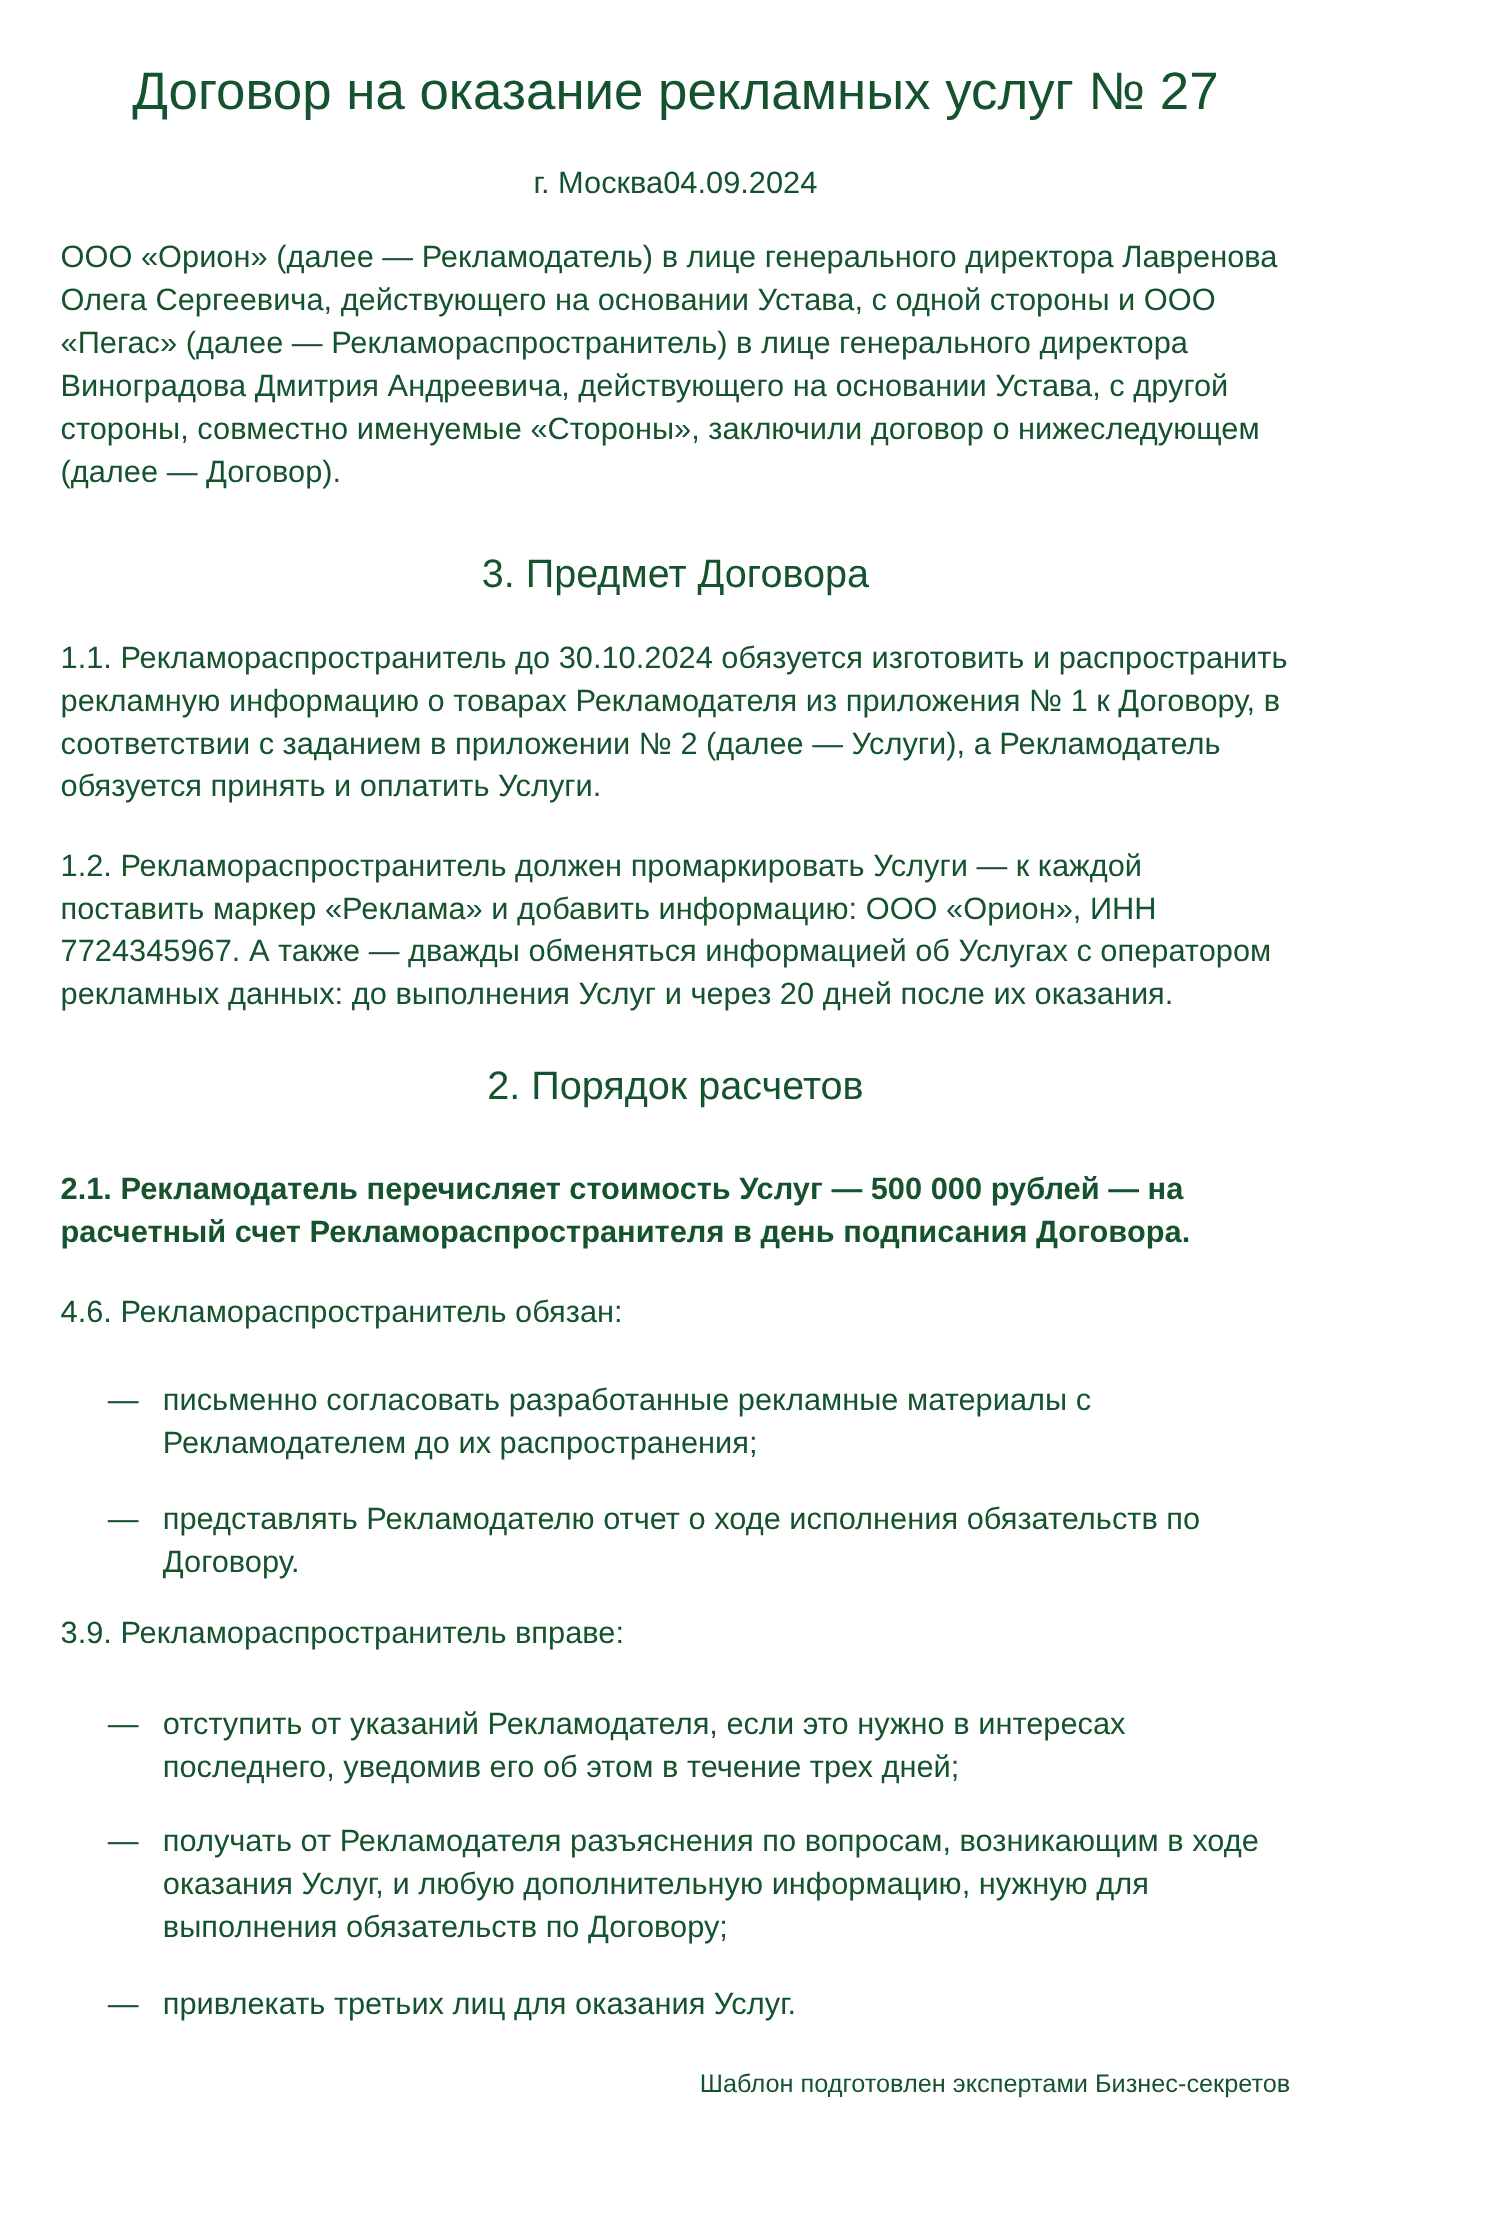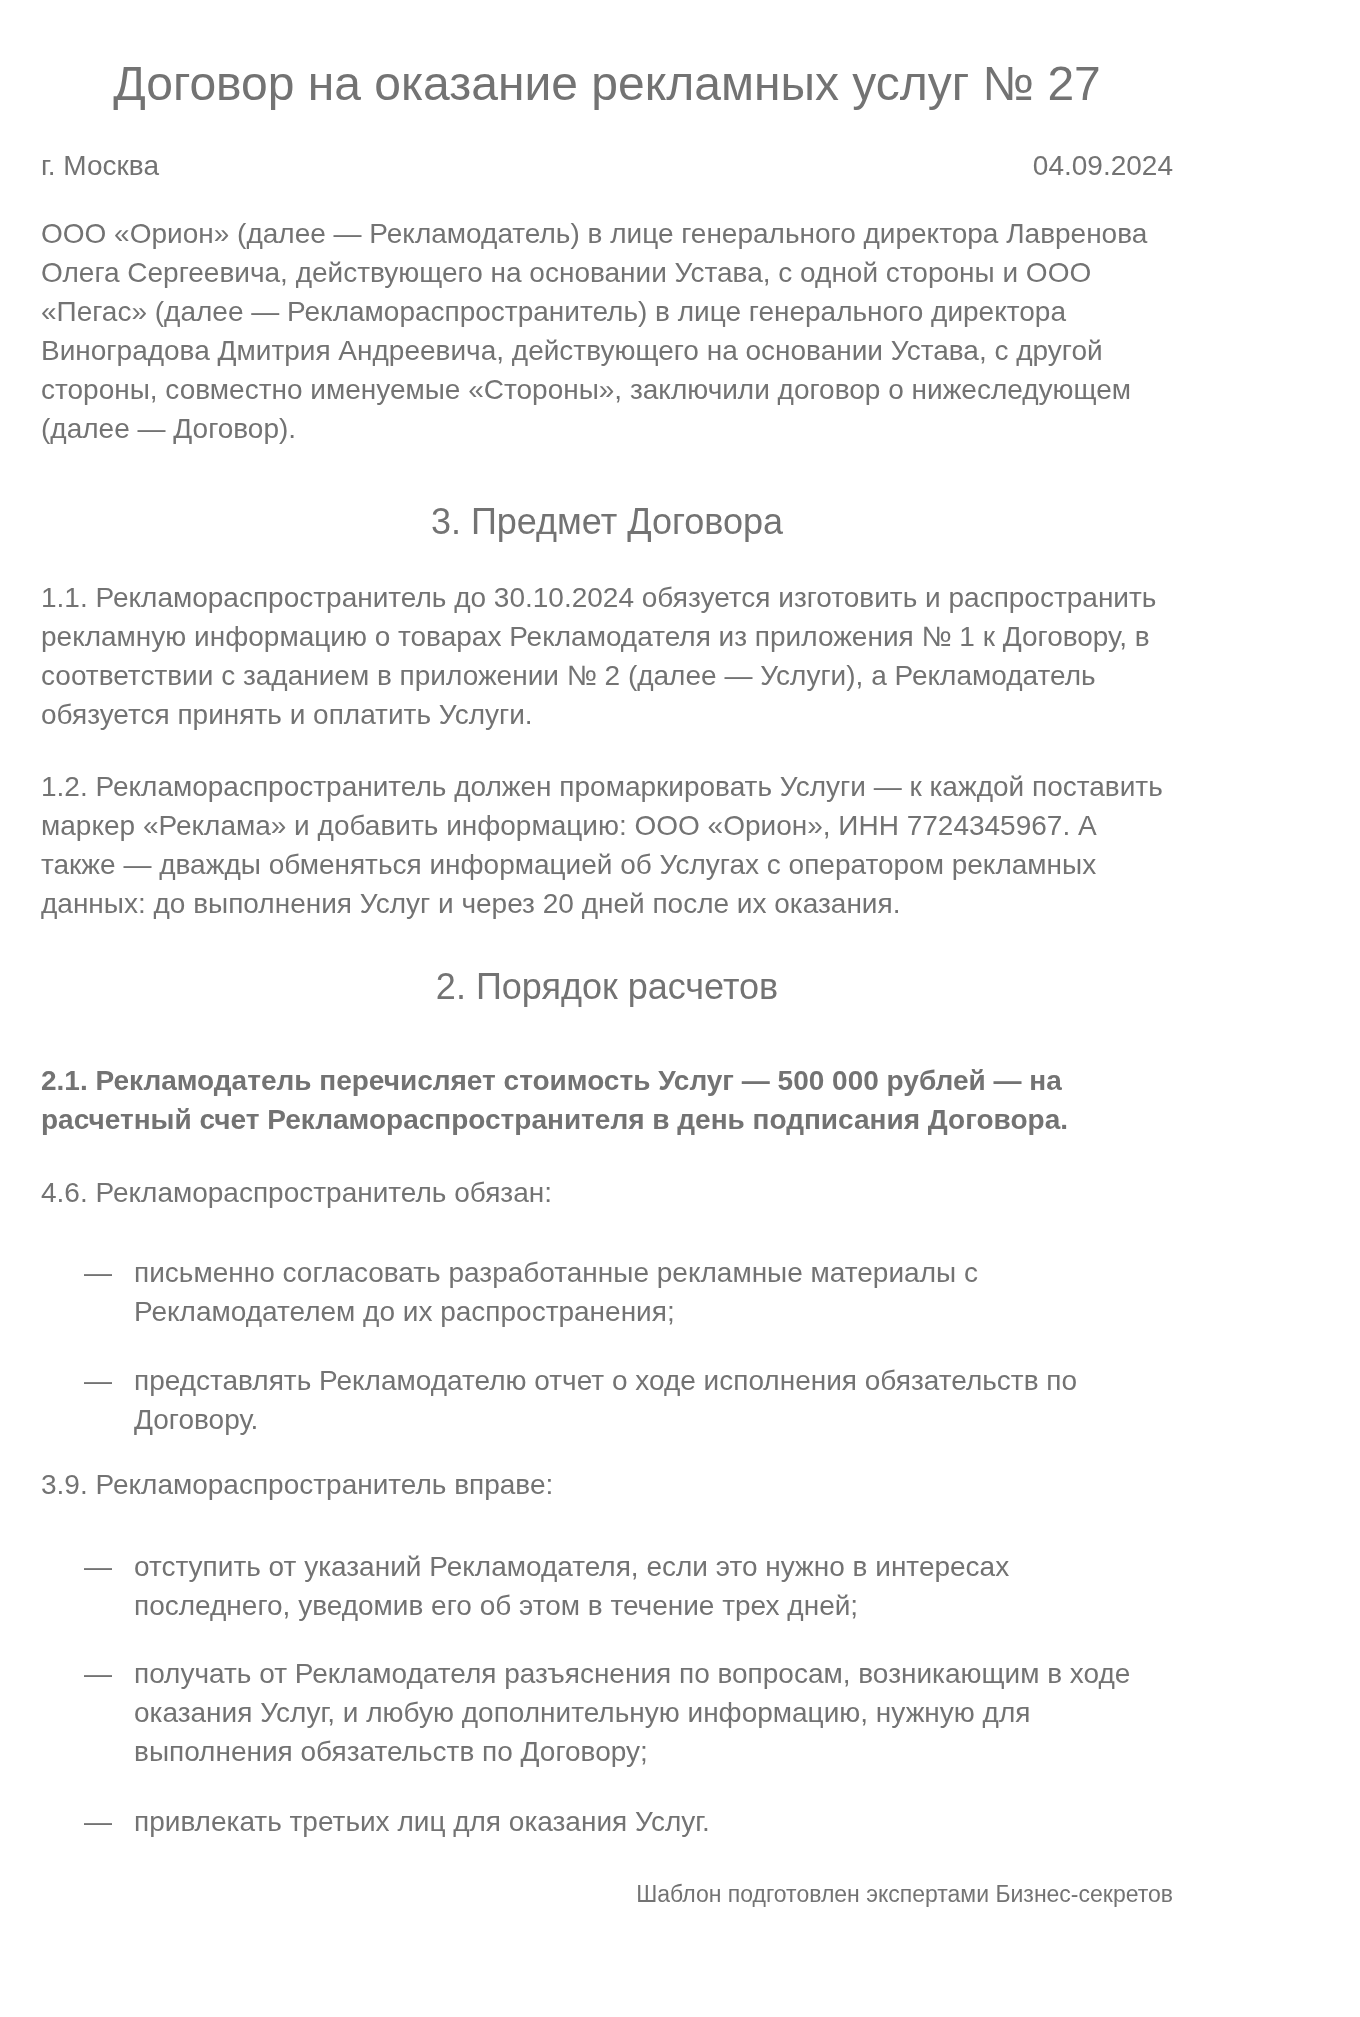--- a/index.html
+++ b/index.html
@@ -2,36 +2,36 @@
 <html lang="ru"><head>
 <meta charset="utf-8">
 <style>
   * { margin: 0; padding: 0; box-sizing: border-box; }
   html, body { background: #ffffff; }
   .page {
     position: relative;
     width: 1220px;
     height: 2017px;
     background: #ffffff;
-    color: #737373;
+    color: #14532d;
     font-family: "Liberation Sans", "DejaVu Sans", sans-serif;
-    padding: 56px 47px 0 41px;
+    padding: 56px 47px 0 55px;
     overflow: hidden;
   }
   .doc-title {
     font-size: 48px;
     font-weight: 400;
     line-height: 56px;
     text-align: center;
     letter-spacing: 0;
   }
   .meta-row {
     margin-top: 34px;
     display: flex;
-    justify-content: space-between;
+    justify-content: center;
     align-items: baseline;
     font-size: 28px;
     line-height: 39px;
   }
   .body-text {
     font-size: 28px;
     line-height: 39px;
     text-align: left;
   }
   p.intro      { margin-top: 29px; }

